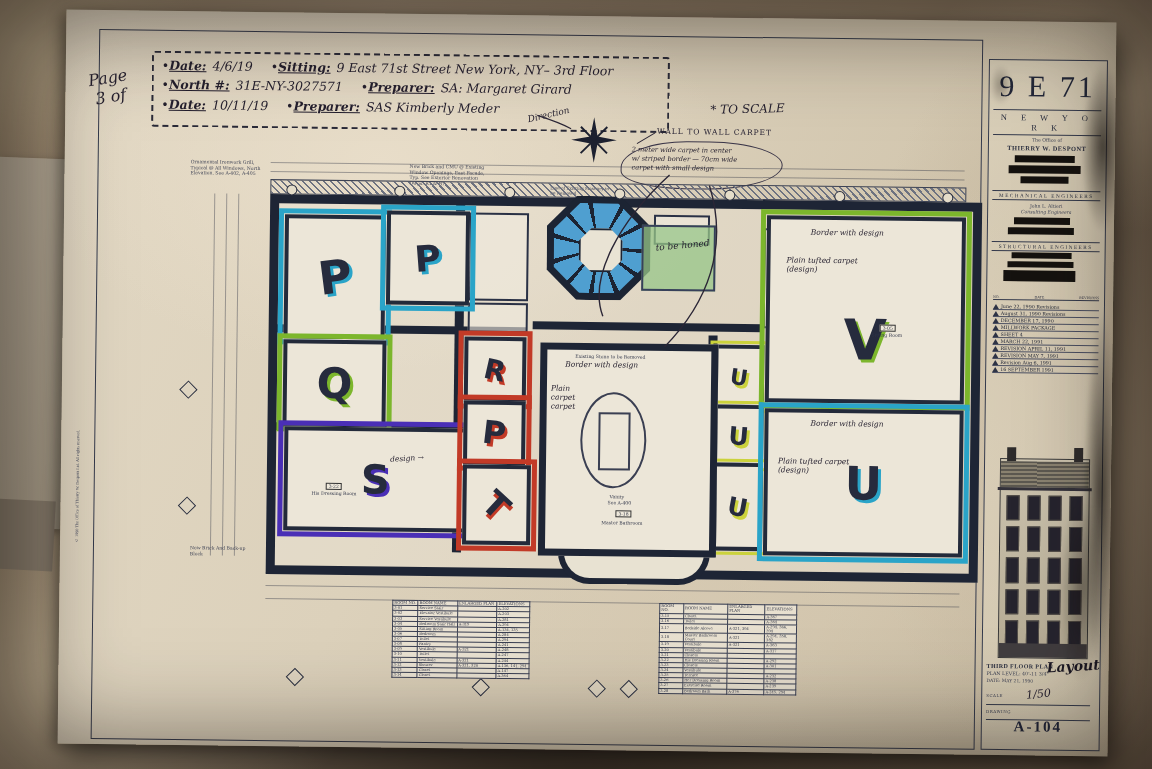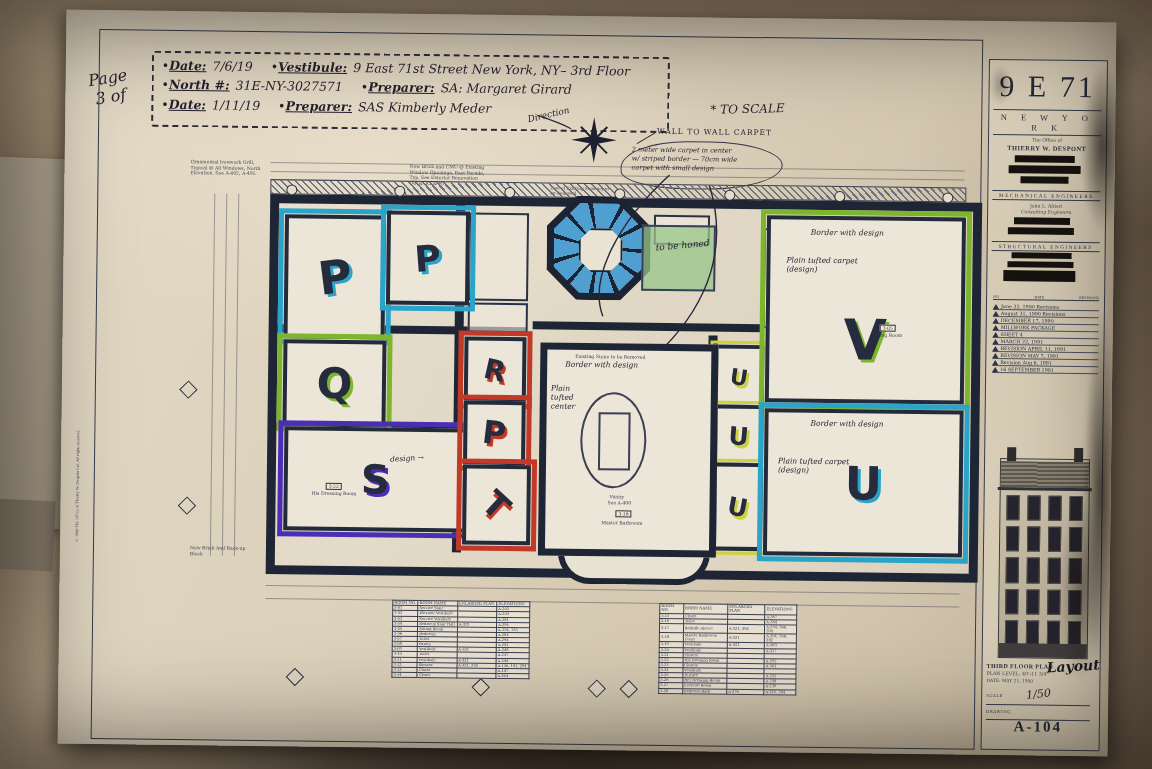--- a/index.html
+++ b/index.html
@@ -166,29 +166,29 @@
     <div class="border-main"></div>
     <div class="tblock"></div>
 
     <div class="page-label hand">
       <div>Page</div>
       <div>3 of</div>
     </div>
 
     <div class="header-box hand">
       <div>
-        <span class="seg"><span>•</span><span class="lbl">Date:</span> <span>7/6/19</span></span>
-        <span class="seg"><span>•</span><span class="lbl">Vestibule:</span> <span>9 East 71st Street New York, NY– 3rd Floor</span></span>
+        <span class="seg"><span>•</span><span class="lbl">Date:</span> <span>4/6/19</span></span>
+        <span class="seg"><span>•</span><span class="lbl">Sitting:</span> <span>9 East 71st Street New York, NY– 3rd Floor</span></span>
       </div>
       <div>
         <span class="seg"><span>•</span><span class="lbl">North #:</span> <span>31E-NY-3027571</span></span>
         <span class="seg"><span>•</span><span class="lbl">Preparer:</span> <span>SA: Margaret Girard</span></span>
       </div>
       <div>
-        <span class="seg"><span>•</span><span class="lbl">Date:</span> <span>1/11/19</span></span>
+        <span class="seg"><span>•</span><span class="lbl">Date:</span> <span>10/11/19</span></span>
         <span class="seg"><span>•</span><span class="lbl">Preparer:</span> <span>SAS Kimberly Meder</span></span>
       </div>
     </div>
 
     <div class="to-scale hand">* TO SCALE</div>
     <div class="direction hand">Direction</div>
     <svg class="compass" viewBox="0 0 40 40">
       <path d="M20 1 L23 17 L39 20 L23 23 L20 39 L17 23 L1 20 L17 17 Z" fill="#1d2130"></path>
       <path d="M9 9 L20 20 M31 9 L20 20 M9 31 L20 20 M31 31 L20 20" stroke="#1d2130" stroke-width="1.6"></path>
     </svg>
@@ -280,21 +280,21 @@
     </div>
     <div class="room c-cyan room-u4">
       <span class="marker ltr">U</span>
       <div class="rnote hand" style="left:42px;top:6px;">Border with design</div>
       <div class="rnote hand" style="left:10px;top:44px;width:80px;">Plain tufted carpet (design)</div>
     </div>
 
     <div class="mbath">
       <div class="plabel" style="left:28px;top:4px;width:110px;">Existing Stone to be Removed</div>
       <div class="rnote hand" style="left:18px;top:10px;">Border with design</div>
-      <div class="rnote hand" style="left:4px;top:34px;width:44px;">Plain tufted center</div>
+      <div class="rnote hand" style="left:4px;top:34px;width:44px;">Plain carpet carpet</div>
       <div class="tub">
           <div class="tub-inner"></div>
         </div>
       <div class="plabel" style="left:64px;top:144px;">Vanity</div>
       <div class="plabel" style="left:62px;top:150px;">See A-400</div>
       <div class="numbox" style="left:70px;top:160px;">3-18</div>
       <div class="plabel" style="left:56px;top:170px;">Master Bathroom</div>
     </div>
 
     <svg class="arrows" width="1050" height="734">

